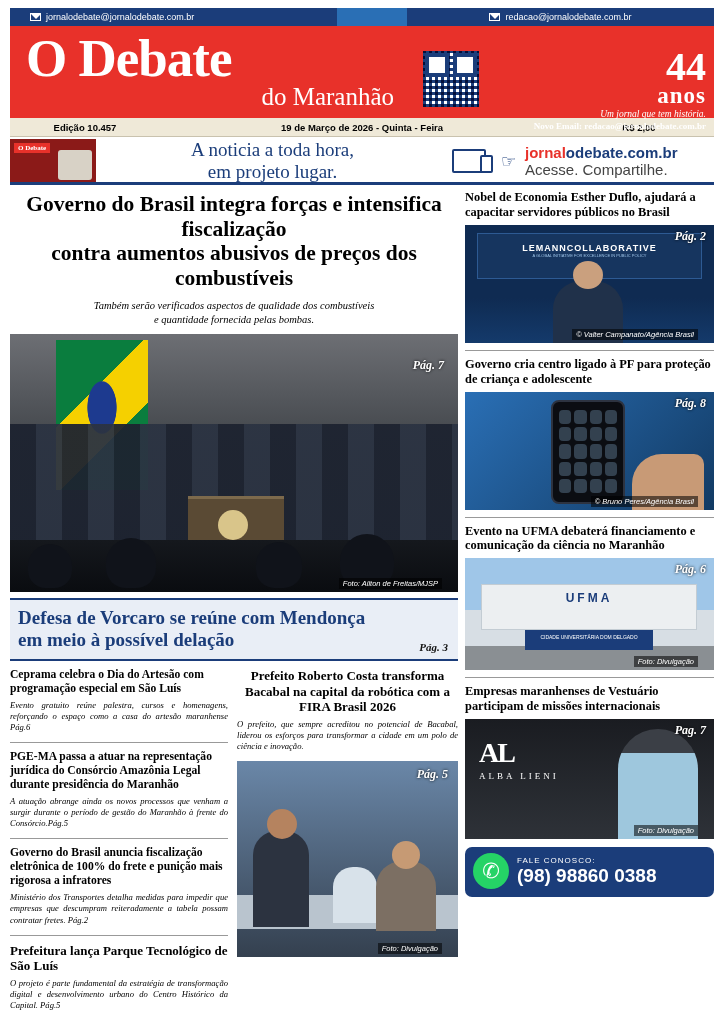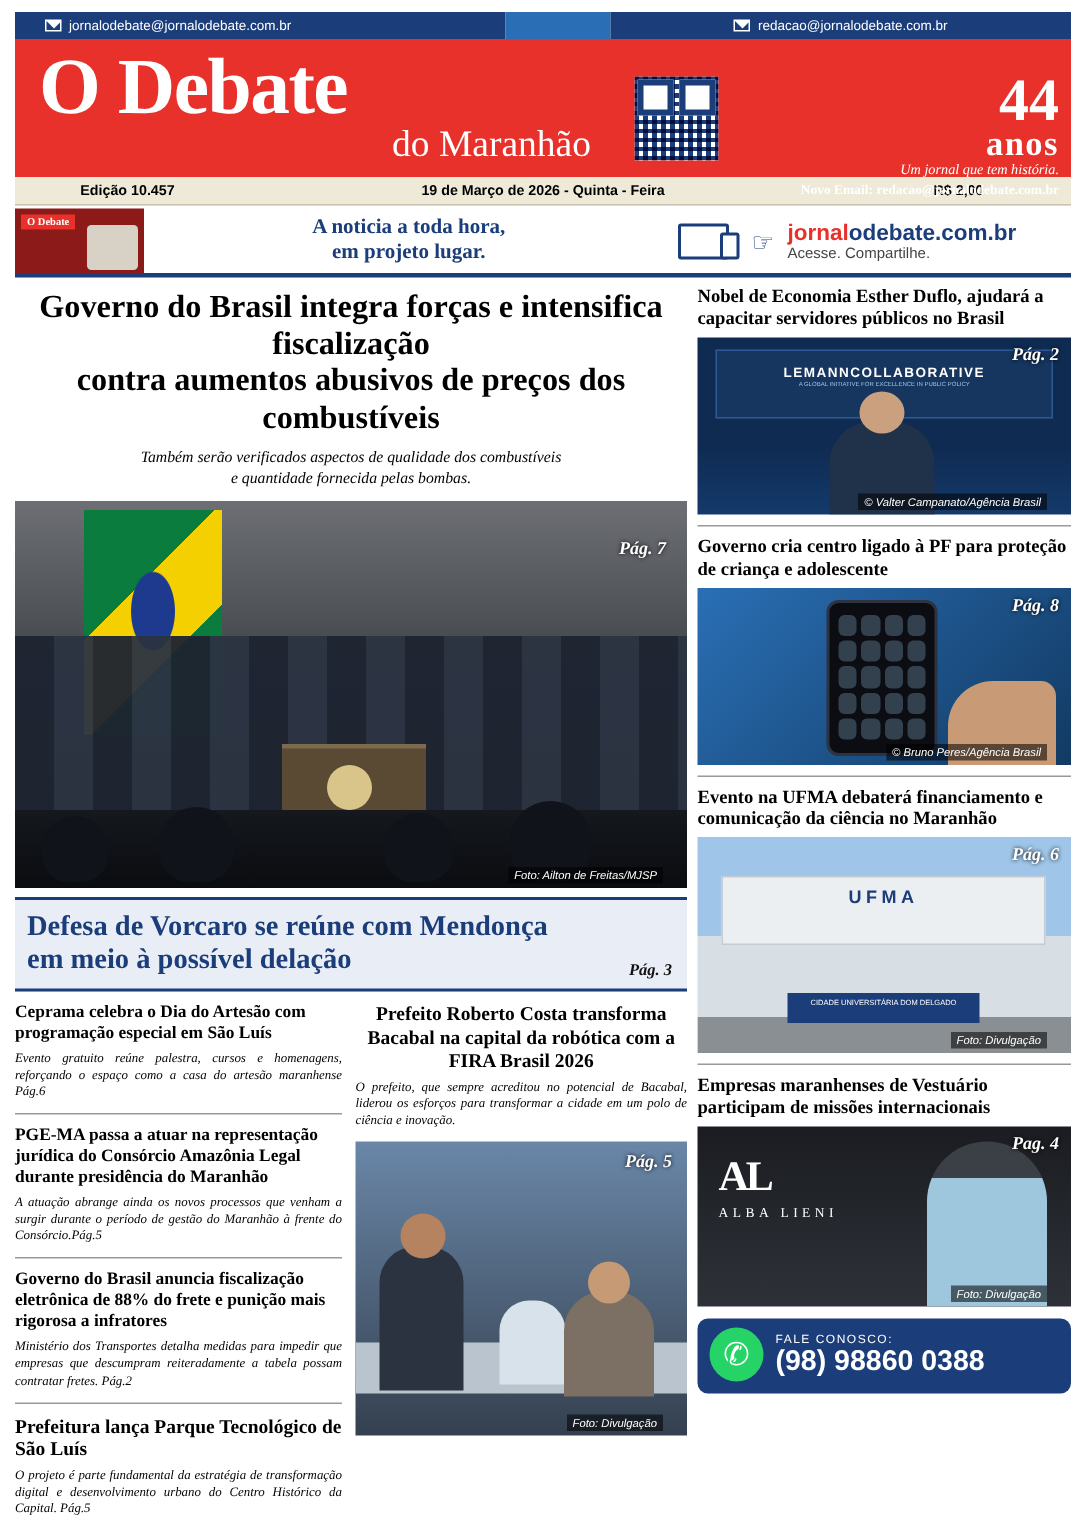--- a/index.html
+++ b/index.html
@@ -44,29 +44,29 @@
   .editbar { background:#efe9d8; height:19px; display:flex; align-items:center; font-family:"Liberation Sans",sans-serif; font-size:9.5px; font-weight:bold; border-bottom:1px solid #c9c2ae; }
   .editbar .a { width:150px; text-align:center; }
   .editbar .b { flex:1; text-align:center; }
   .editbar .c { width:150px; text-align:center; }
 
   
   .promo { height:46px; display:flex; margin-top:2px; border-bottom:3px solid #1b3d7a; }
   .promo-logo { width:86px; background:#8b1a18; position:relative; }
   .promo-logo .pl { position:absolute; left:4px; top:4px; background:#e8312a; color:#fff; font-size:7px; font-weight:bold; padding:1px 4px; font-family:"Liberation Serif",serif;}
   .promo-logo .ph { position:absolute; right:4px; bottom:2px; width:34px; height:30px; background:#d8d2c6; border-radius:3px; }
-  .promo-text { flex:1; display:flex; align-items:center; justify-content:center; color:#1b3d7a; font-weight:bold; font-size:14px; line-height:1.15; text-align:center; padding-left:10px;}
+  .promo-text { flex:1; display:flex; align-items:center; justify-content:center; color:#1b3d7a; font-weight:normal; font-size:19px; line-height:1.15; text-align:center; padding-left:10px;}
   .promo-dev { width:60px; display:flex; align-items:center; justify-content:center; }
   .dev-shape { width:34px; height:24px; border:2px solid #1b3d7a; border-radius:2px; position:relative; }
   .dev-shape:after{content:"";position:absolute;right:-9px;bottom:-2px;width:9px;height:14px;border:2px solid #1b3d7a;background:#fff;border-radius:2px;}
   .promo-site { width:215px; display:flex; flex-direction:column; justify-content:center; padding-left:26px; position:relative; }
   .promo-site .hand { position:absolute; left:2px; top:12px; font-size:17px; color:#1b3d7a; }
   .site-name { font-family:"Liberation Sans",sans-serif; font-size:15px; font-weight:bold; color:#1b3d7a; }
   .site-name i { color:#e8312a; font-style:normal; }
-  .site-sub { font-family:"Liberation Sans",sans-serif; font-size:10px; color:#444; }
+  .site-sub { font-family:"Liberation Sans",sans-serif; font-size:15px; color:#444; }
 
   
   .grid { display:flex; gap:7px; margin-top:5px; }
   .col-main { width:448px; }
   .col-side { width:249px; }
 
   .headline { font-size:21.5px; font-weight:bold; line-height:1.15; text-align:center; margin-top:2px; }
   .subhead { font-size:10.5px; font-style:italic; text-align:center; margin-top:8px; line-height:1.35; }
 
   .photo { position:relative; overflow:hidden; }
@@ -117,21 +117,21 @@
   .sp1 .scr i{display:block;color:#9ec4e8;font-size:4px;text-align:center;font-style:normal;font-family:"Liberation Sans",sans-serif;}
   .sp1 .per { position:absolute; left:88px; bottom:0; width:70px; height:62px; background:#20314a; border-radius:28px 28px 0 0; }
   .sp1 .per:after{content:"";position:absolute;left:20px;top:-20px;width:30px;height:28px;border-radius:50%;background:#caa07e;}
 
   .sp2 { height:118px; background:linear-gradient(135deg,#2a6fb5,#123a63); }
   .sp2 .phone { position:absolute; left:86px; top:8px; width:74px; height:104px; background:#0b0d12; border-radius:8px; border:2px solid #2d3340; }
   .sp2 .phone .apps { position:absolute; inset:8px 6px; display:grid; grid-template-columns:repeat(4,1fr); grid-template-rows:repeat(5,1fr); gap:3px; }
   .sp2 .phone .apps span { background:#33414f; border-radius:4px; }
   .sp2 .hand { position:absolute; right:10px; bottom:0; width:72px; height:56px; background:#c89a76; border-radius:30px 10px 0 0; }
 
-  .sp3 { height:144px; background:linear-gradient(180deg,#9fc6e8 0 46%,#d7dee4 46% 100%); }
+  .sp3 { height:112px; background:linear-gradient(180deg,#9fc6e8 0 46%,#d7dee4 46% 100%); }
   .sp3 .bld { position:absolute; left:16px; top:26px; width:216px; height:46px; background:#eceff1; border:1px solid #c3ccd3; }
   .sp3 .bld:after{content:"UFMA";position:absolute;left:0;right:0;top:6px;text-align:center;font-family:"Liberation Sans",sans-serif;font-size:12px;font-weight:bold;color:#1b3d7a;letter-spacing:3px;}
   .sp3 .ground { position:absolute; left:0; right:0; bottom:0; height:24px; background:#8a8f93; }
   .sp3 .sign { position:absolute; left:60px; bottom:20px; width:128px; height:20px; background:#1b3d7a; color:#fff; font-size:5px; font-family:"Liberation Sans",sans-serif; text-align:center; padding-top:4px; line-height:1.2;}
 
   .sp4 { height:120px; background:linear-gradient(180deg,#1a1c21,#2e3238); }
   .sp4 .logo { position:absolute; left:14px; top:18px; color:#fff; font-family:"Liberation Serif",serif; font-size:28px; font-weight:bold; letter-spacing:-2px; }
   .sp4 .logo small{display:block;font-size:9px;letter-spacing:3px;font-weight:normal;margin-top:2px;}
   .sp4 .model { position:absolute; right:16px; bottom:0; width:80px; height:110px; background:linear-gradient(180deg,#3b3f46 0 22%,#9ec7dd 22% 100%); border-radius:40px 40px 0 0; }
 
@@ -256,21 +256,21 @@
           </div>
           <div class="rule"></div>
 
           <div class="art">
             <h3>PGE-MA passa a atuar na representação jurídica do Consórcio Amazônia Legal durante presidência do Maranhão</h3>
             <p>A atuação abrange ainda os novos processos que venham a surgir durante o período de gestão do Maranhão à frente do Consórcio.Pág.5</p>
           </div>
           <div class="rule"></div>
 
           <div class="art">
-            <h3>Governo do Brasil anuncia fiscalização eletrônica de 88% do frete e punição mais rigorosa a infratores</h3>
+            <h3>Governo do Brasil anuncia fiscalização eletrônica de 100% do frete e punição mais rigorosa a infratores</h3>
             <p>Ministério dos Transportes detalha medidas para impedir que empresas que descumpram reiteradamente a tabela possam contratar fretes. Pág.2</p>
           </div>
           <div class="rule"></div>
 
           <div class="art">
             <h3 class="big">Prefeitura lança Parque Tecnológico de São Luís</h3>
             <p>O projeto é parte fundamental da estratégia de transformação digital e desenvolvimento urbano do Centro Histórico da Capital. Pág.5</p>
           </div>
         </div>
 
@@ -357,21 +357,21 @@
       <div class="side-sep"></div>
 
       <div>
         <div class="side-head">Empresas maranhenses de Vestuário participam de missões internacionais</div>
         <div class="photo side-photo sp4">
           <div class="logo">
             <span>AL</span>
             <small>ALBA LIENI</small>
           </div>
           <div class="model"></div>
-          <div class="pagtag" style="right:8px;top:4px;">Pag. 4</div>
+          <div class="pagtag" style="right:8px;top:4px;">Pag. 7</div>
           <div class="cap">Foto: Divulgação</div>
         </div>
       </div>
 
       <div class="wa">
         <div class="circ">✆</div>
         <div>
           <div class="t1">FALE CONOSCO:</div>
           <div class="t2">(98) 98860 0388</div>
         </div>

